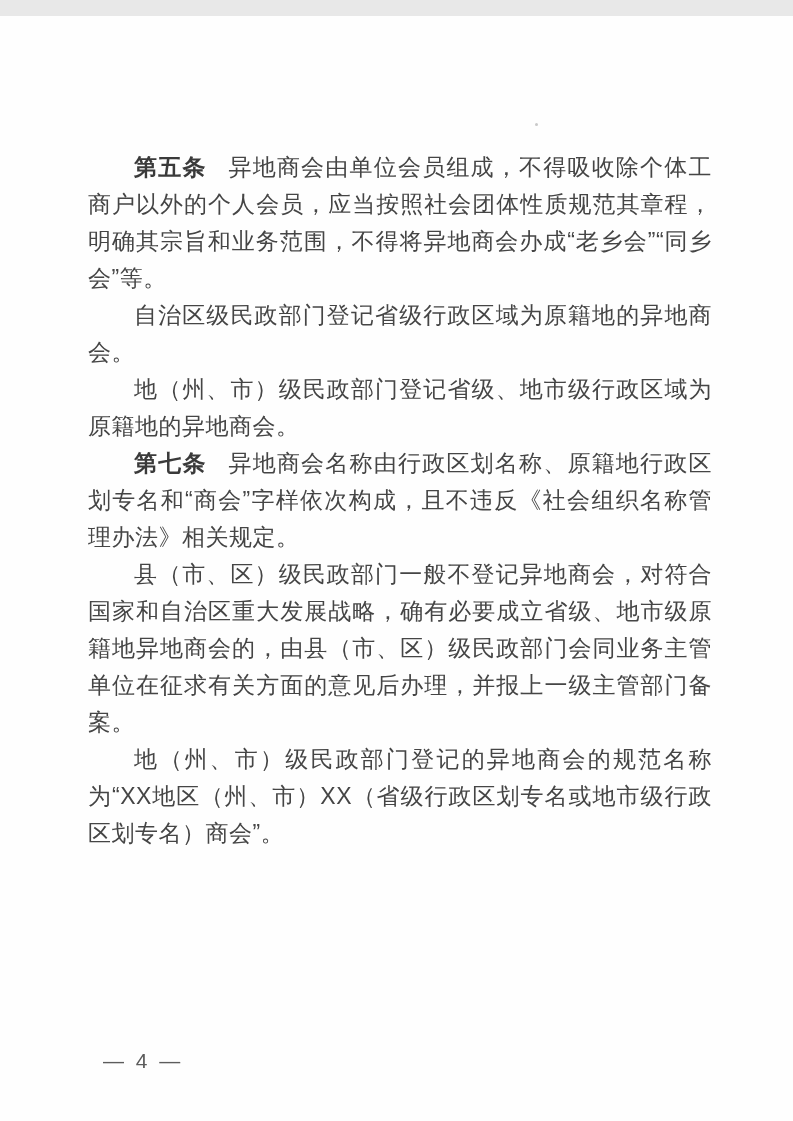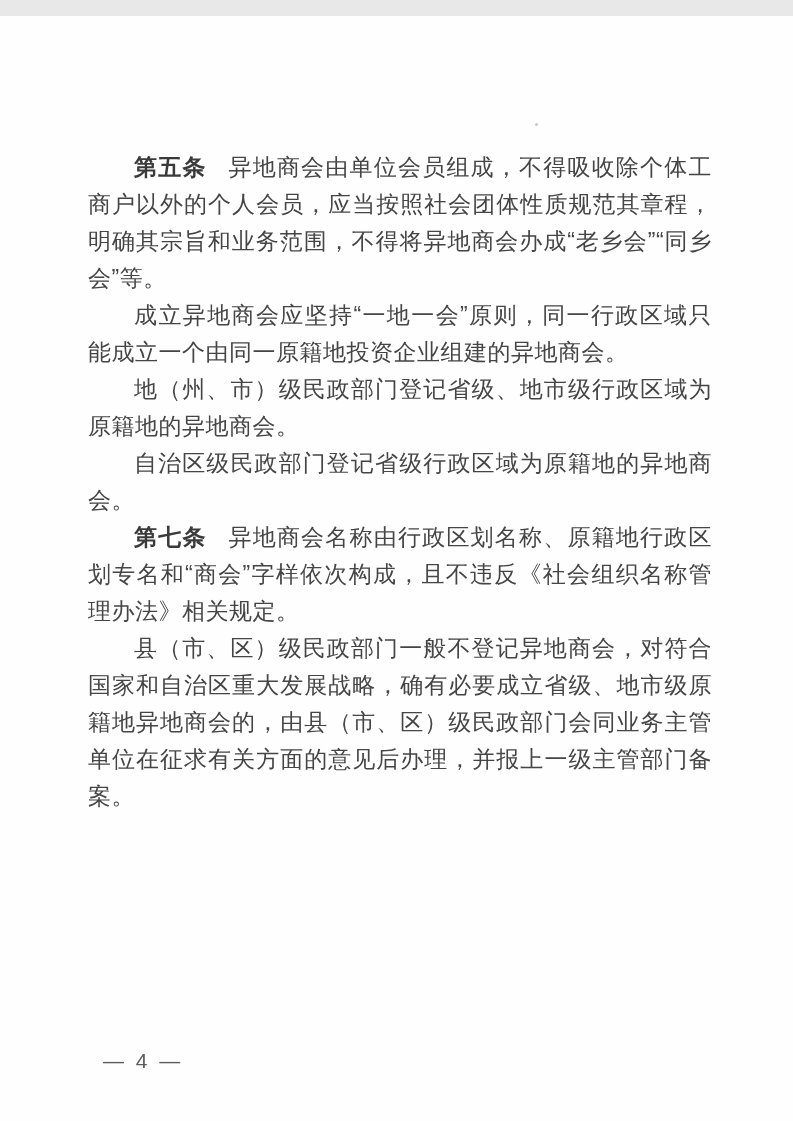--- a/index.html
+++ b/index.html
@@ -59,28 +59,28 @@
 </style>
 </head>
 <body>
 
 <div class="page">
   <div class="speck"></div>
 
   <div class="content">
     <p class="para"><span class="hdr">第五条</span><span>异地商会由单位会员组成，不得吸收除个体工商户以外的个人会员，应当按照社会团体性质规范其章程，明确其宗旨和业务范围，不得将异地商会办成“老乡会”“同乡会”等。</span></p>
 
-    <p class="para"><span class="hdr"></span><span>成立异地商会应坚持“一地一会”原则，同一行政区域只能成立一个由同一原籍地投资企业组建的异地商会。</span></p>
 
 
+    <p class="para"><span class="hdr"></span><span>自治区级民政部门登记省级行政区域为原籍地的异地商会。</span></p>
+
     <p class="para"><span class="hdr"></span><span>地（州、市）级民政部门登记省级、地市级行政区域为原籍地的异地商会。</span></p>
-
-    <p class="para"><span class="hdr"></span><span>自治区级民政部门登记省级行政区域为原籍地的异地商会。</span></p>
 
     <p class="para"><span class="hdr">第七条</span><span>异地商会名称由行政区划名称、原籍地行政区划专名和“商会”字样依次构成，且不违反《社会组织名称管理办法》相关规定。</span></p>
 
     <p class="para"><span class="hdr"></span><span>县（市、区）级民政部门一般不登记异地商会，对符合国家和自治区重大发展战略，确有必要成立省级、地市级原籍地异地商会的，由县（市、区）级民政部门会同业务主管单位在征求有关方面的意见后办理，并报上一级主管部门备案。</span></p>
 
 
+    <p class="para"><span class="hdr"></span><span>地（州、市）级民政部门登记的异地商会的规范名称为“XX地区（州、市）XX（省级行政区划专名或地市级行政区划专名）商会”。</span></p>
   </div>
 
   <div class="footer">— 4 —</div>
 </div>
 
 </body></html>

